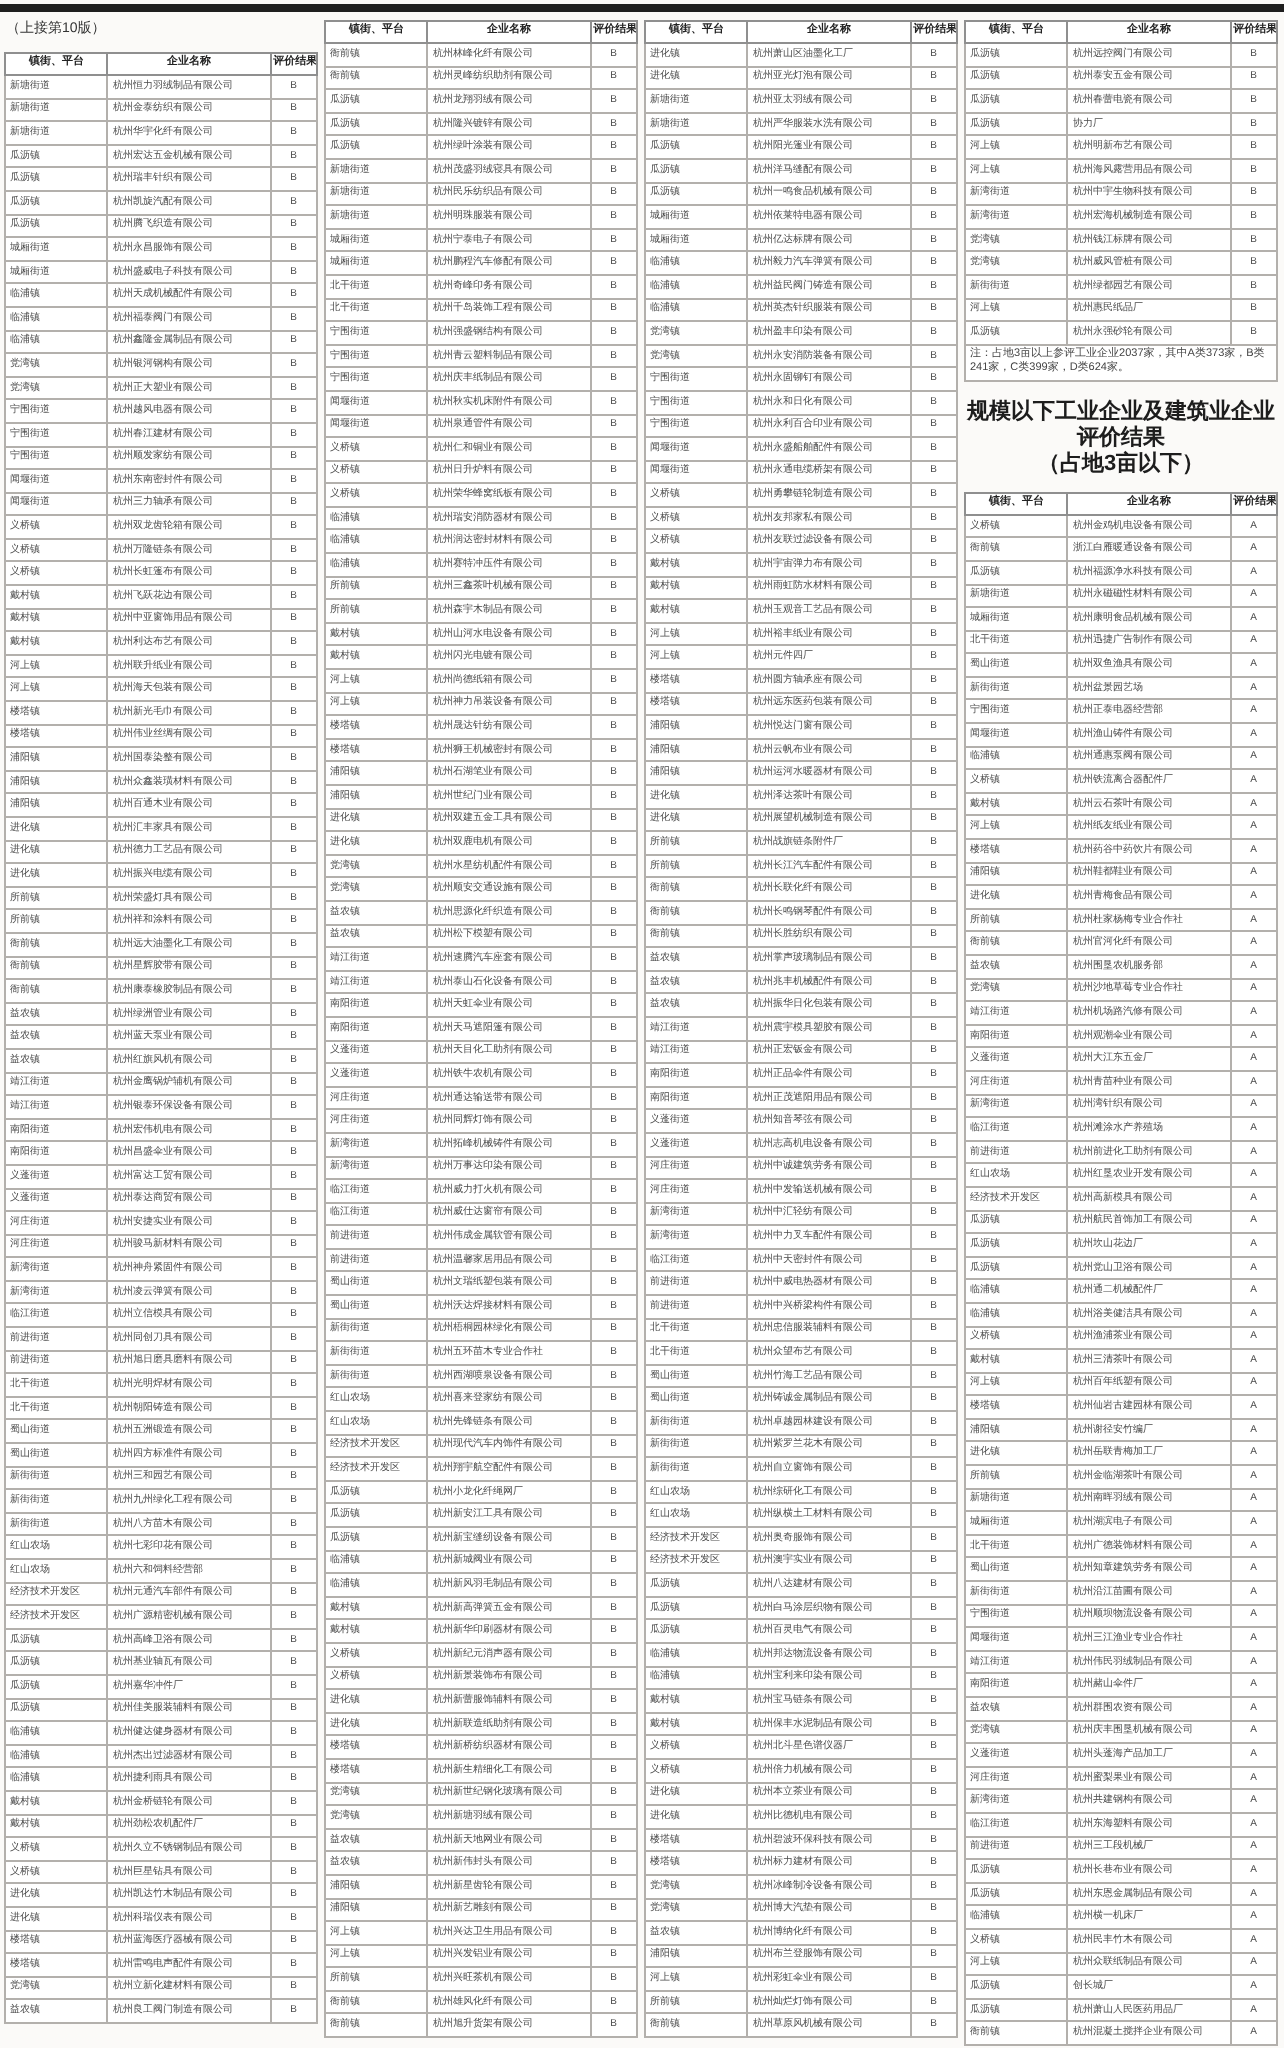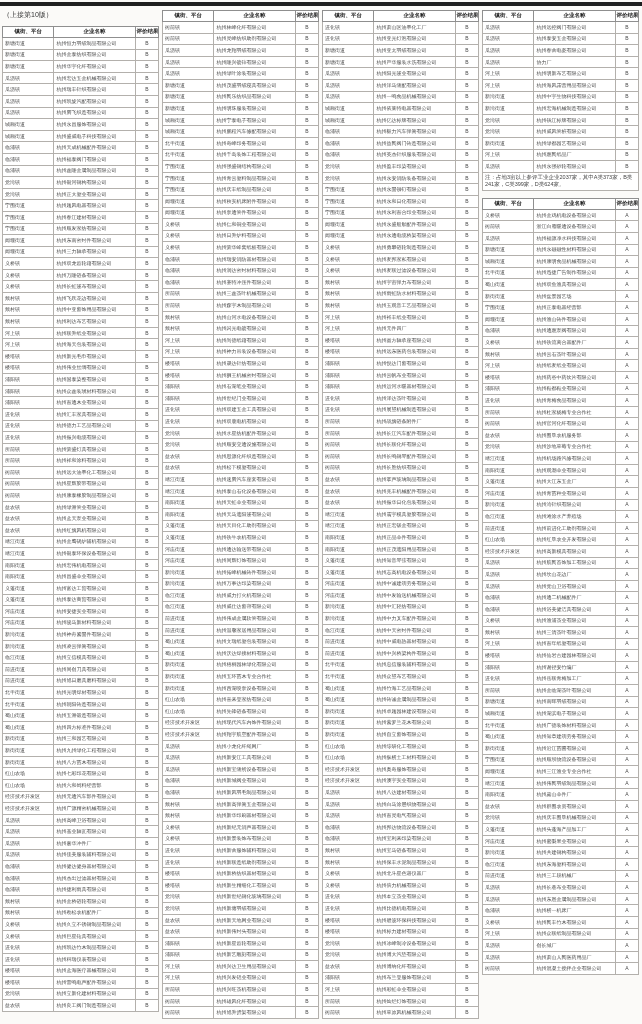--- a/index.html
+++ b/index.html
@@ -1461,20 +1461,24 @@
             <td class="grade">B</td>
           </tr>
         </tbody>
       <tfoot>
         <tr>
           <td class="note" colspan="3">注：占地3亩以上参评工业企业2037家，其中A类373家，B类241家，C类399家，D类624家。</td>
         </tr>
       </tfoot>
     </table>
 
+    <div class="section-title">
+      <div>规模以下工业企业及建筑业企业评价结果</div>
+      <div>（占地3亩以下）</div>
+    </div>
 
     <table class="tbl tbl2">
       <colgroup>
           <col class="c-town">
           <col class="c-company">
           <col class="c-grade">
         </colgroup>
       <thead>
         <tr>
           <th>镇街、平台</th>

